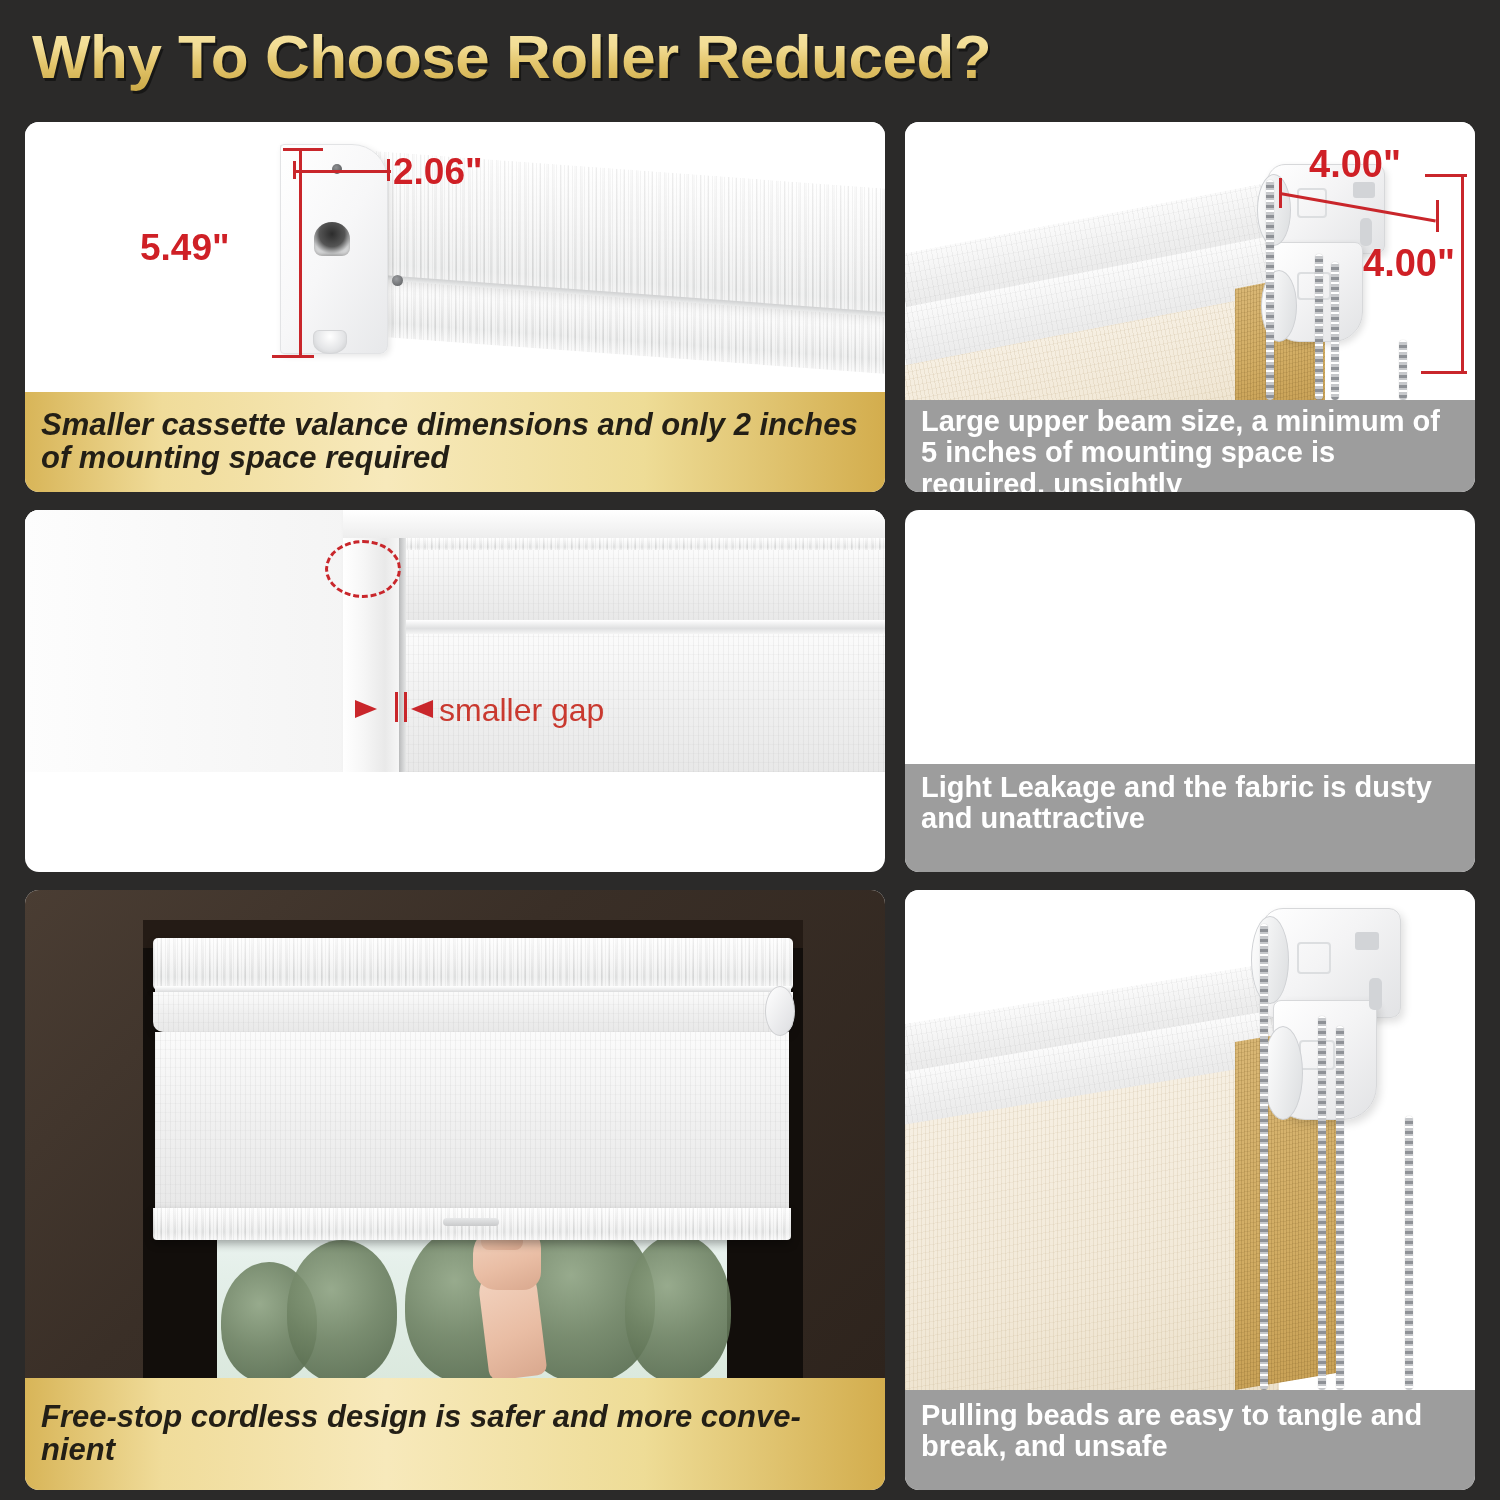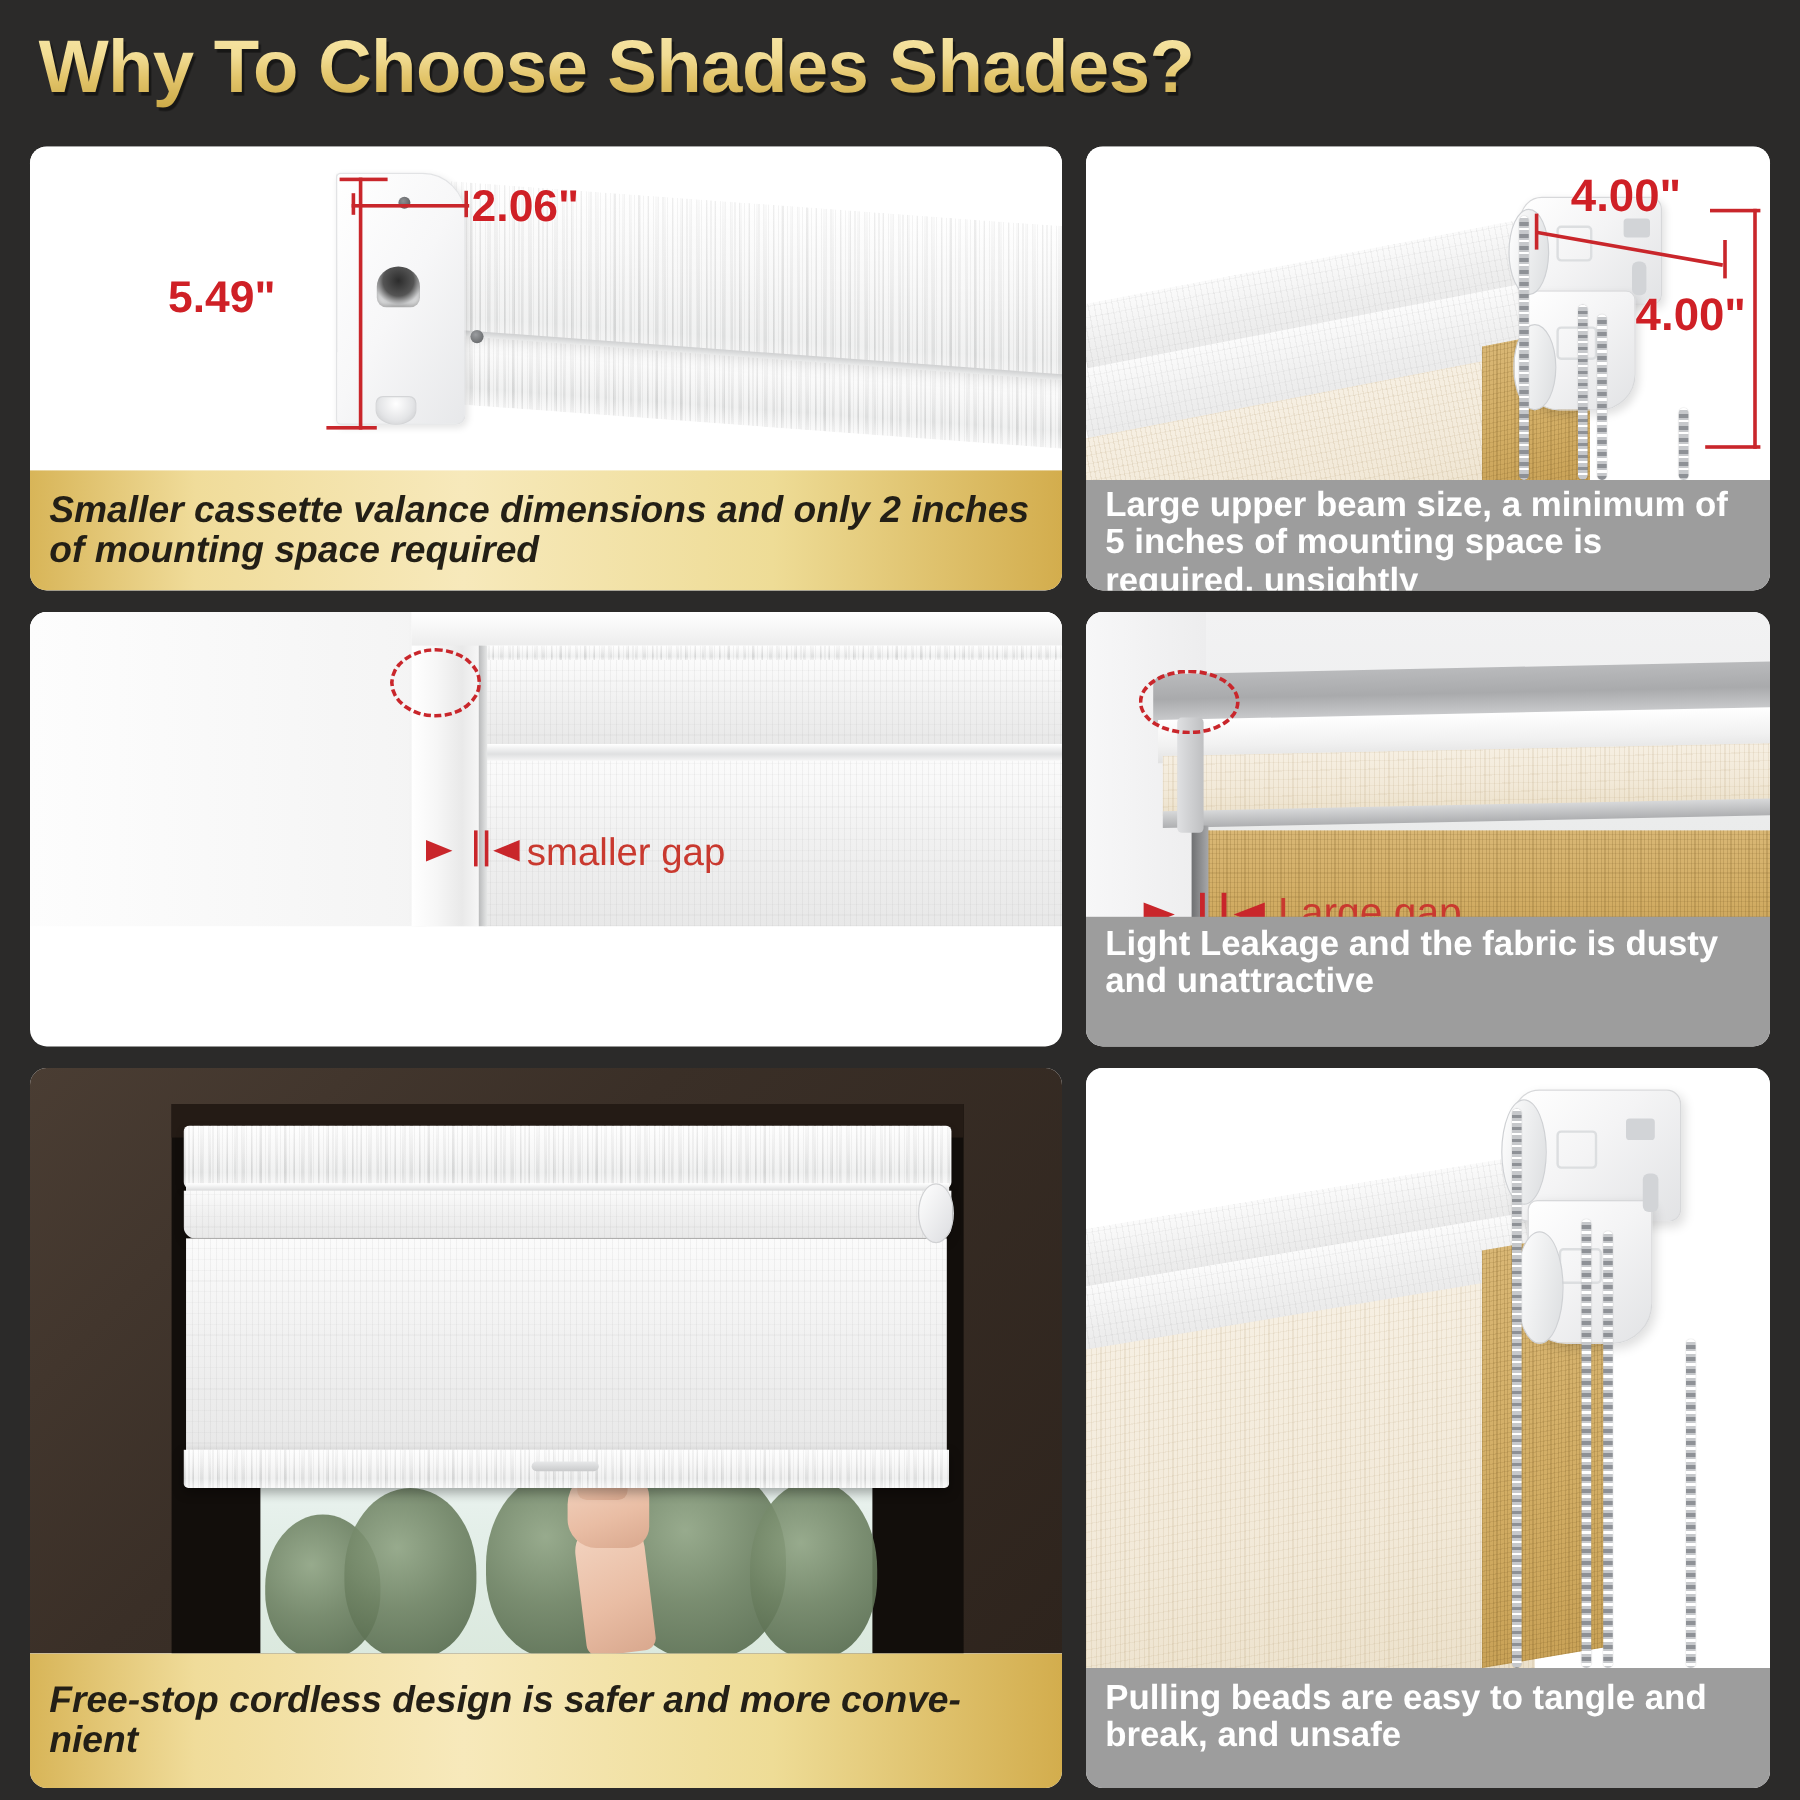--- a/index.html
+++ b/index.html
@@ -109,21 +109,21 @@
   .sky{position:absolute;background:linear-gradient(180deg,#eef5f3 0%,#e4efe9 40%,#dbe9de 100%);}
   .tree{position:absolute;border-radius:50% 50% 45% 45%;
         background:radial-gradient(circle at 40% 35%, #8fa383 0%, #6e8263 45%, #4e6246 100%);
         opacity:0.9;}
   .hand{position:absolute;background:linear-gradient(160deg,#f4d6c3 0%,#e9bda4 60%,#d9a88e 100%);}
 </style>
 </head>
 <body>
 
 <div class="title-bar">
-  <div class="title-text">Why To Choose Shades Shades?</div>
+  <div class="title-text">Why To Choose Roller Reduced?</div>
 </div>
 
 <div class="grid">
 
   <div class="panel" style="left:25px; top:10px; width:860px; height:370px;">
     <div class="photo" style="height:270px;">
       <div class="bgwhite"></div>
 
       <div class="slab" style="left:255px; top:22px; width:700px; height:150px; transform:skewY(4.2deg); transform-origin:left top; border-radius:3px 10px 10px 3px;
                   box-shadow:inset 0 -14px 18px -10px rgba(0,0,0,0.12);"></div>
@@ -234,50 +234,20 @@
       <div style="position:absolute;left:330px;top:190px;width:0;height:0;
                   border-top:9px solid transparent;border-bottom:9px solid transparent;border-left:22px solid #c9262b;"></div>
       <div style="position:absolute;left:386px;top:190px;width:0;height:0;
                   border-top:9px solid transparent;border-bottom:9px solid transparent;border-right:22px solid #c9262b;"></div>
       <div class="gaplabel" style="left:414px;top:182px;font-size:32px;">smaller gap</div>
     </div>
 
   </div>
 
   <div class="panel" style="left:905px; top:398px; width:570px; height:362px;">
-    <div class="photo" style="height:278px;">
-      <div class="bglight"></div>
-
-      <div style="position:absolute;left:0;top:0;width:100px;height:278px;background:linear-gradient(90deg,#f7f7f8,#ededee);"></div>
-
-      <div style="position:absolute;left:56px;top:52px;width:514px;height:42px;
-                  background:linear-gradient(180deg,#b9babc 0%,#a9aaac 50%,#cfd0d2 100%);
-                  border-radius:10px 0 0 0;transform:skewY(-1.2deg);transform-origin:left top;"></div>
-      <div style="position:absolute;left:60px;top:90px;width:510px;height:36px;
-                  background:linear-gradient(180deg,#ffffff 0%,#f1f1f1 60%,#e2e2e2 100%);
-                  transform:skewY(-1.2deg);transform-origin:left top;"></div>
-      <div class="fabric-beige" style="left:64px;top:120px;width:506px;height:50px;transform:skewY(-1.2deg);transform-origin:left top;"></div>
-      <div style="position:absolute;left:64px;top:166px;width:506px;height:14px;
-                  background:linear-gradient(180deg,#d8d9da,#aeafb1);transform:skewY(-1.2deg);transform-origin:left top;"></div>
-      <div class="fabric-tan" style="left:96px;top:182px;width:474px;height:96px;"></div>
-      <div style="position:absolute;left:88px;top:178px;width:14px;height:100px;background:linear-gradient(90deg,#6f7072,#a7a8aa);"></div>
-
-      <div style="position:absolute;left:76px;top:88px;width:22px;height:96px;border-radius:4px;
-                  background:linear-gradient(90deg,#dfe0e2,#bfc0c2);"></div>
-
-      <div class="dashcircle" style="left:44px;top:48px;width:84px;height:54px;"></div>
-
-      <div class="dimline" style="left:95px;top:234px;width:4px;height:32px;"></div>
-      <div class="dimline" style="left:113px;top:234px;width:4px;height:32px;"></div>
-      <div style="position:absolute;left:48px;top:242px;width:0;height:0;
-                  border-top:10px solid transparent;border-bottom:10px solid transparent;border-left:26px solid #c9262b;"></div>
-      <div style="position:absolute;left:123px;top:242px;width:0;height:0;
-                  border-top:10px solid transparent;border-bottom:10px solid transparent;border-right:26px solid #c9262b;"></div>
-      <div class="gaplabel" style="left:160px;top:232px;font-size:34px;">Large gap</div>
-    </div>
 
     <div class="caption cap-bad" style="height:108px;font-size:29px;align-items:flex-start;padding-top:8px;">
       <span>Light Leakage and the fabric is dusty and unattractive</span>
     </div>
   </div>
 
   <div class="panel" style="left:905px; top:778px; width:570px; height:600px;">
     <div class="photo" style="height:500px;">
       <div class="bgwhite"></div>
 

